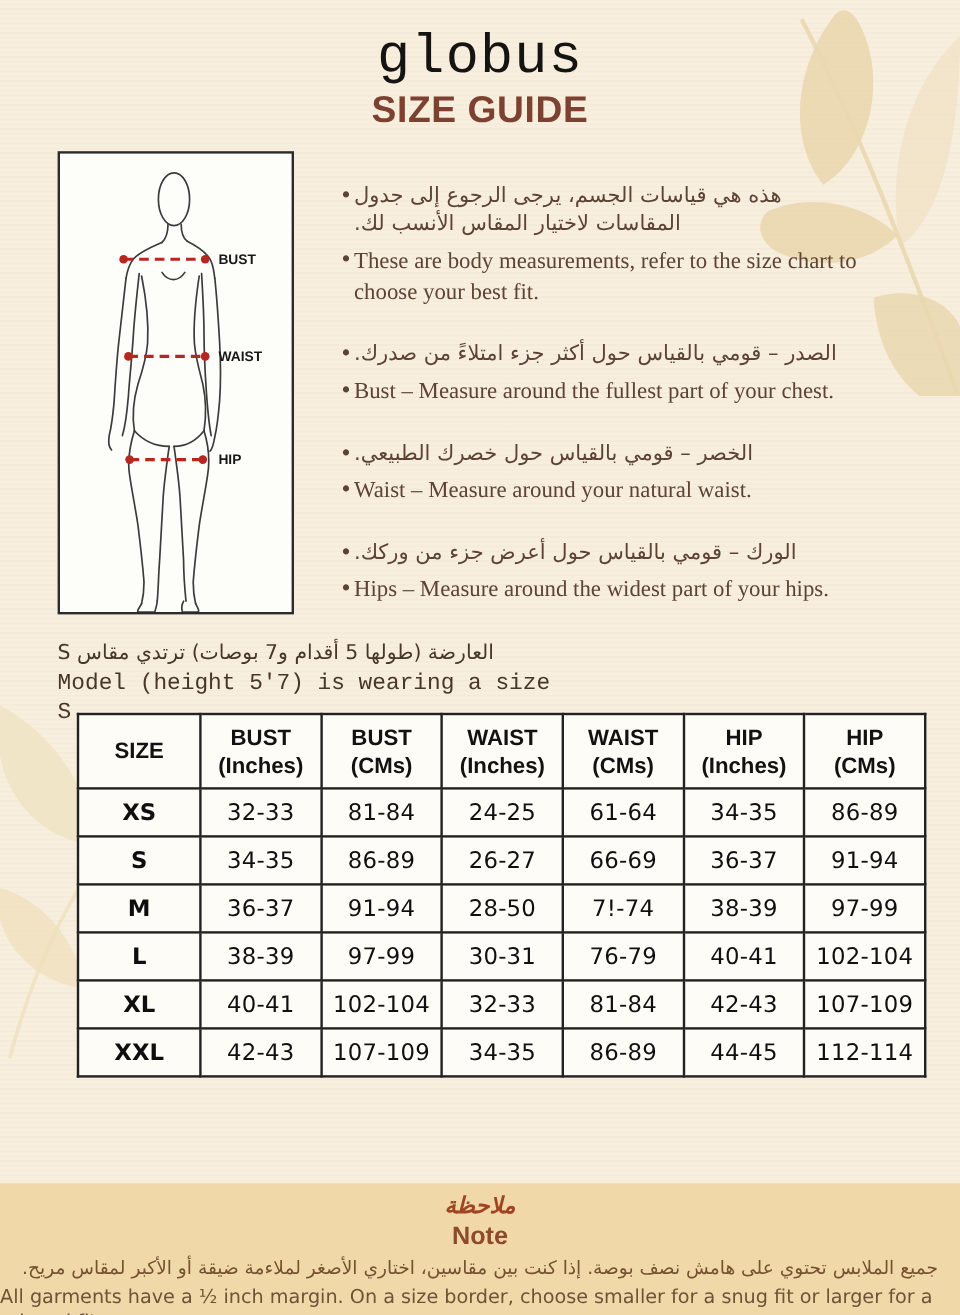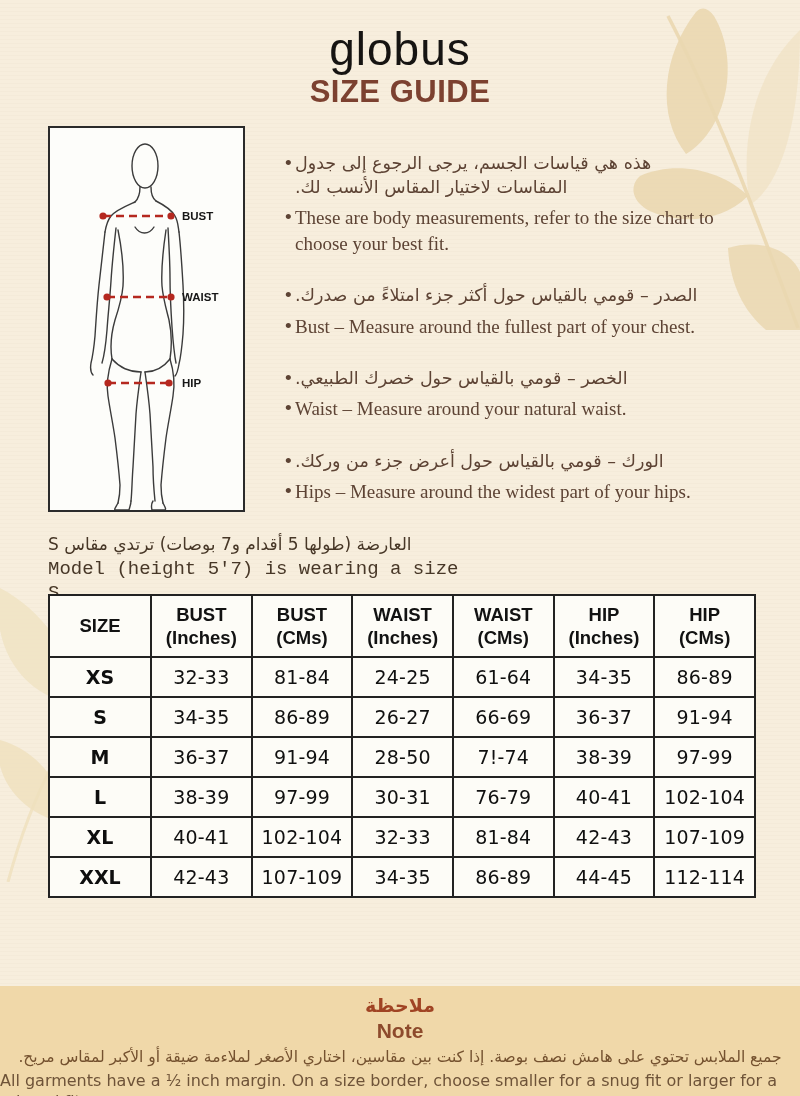--- a/index.html
+++ b/index.html
@@ -8,21 +8,21 @@
     position:relative; width:800px; height:1096px; margin:0 auto;
     background:#f7eedd;
     background-image:repeating-linear-gradient(0deg, rgba(120,90,50,.025) 0 1px, transparent 1px 4px);
     overflow:hidden;
   }
   .decor { position:absolute; z-index:0; pointer-events:none; }
   .content { position:relative; z-index:1; }
 
   
   .brand-logo { position:absolute; top:22px; left:0; width:100%; text-align:center;
-    font-family:Liberation Sans, sans-serif; font-size:46px; font-weight:400; letter-spacing:1px; color:#161412; }
+    font-family:Liberation Mono, monospace; font-size:46px; font-weight:400; letter-spacing:1px; color:#161412; }
   .guide-title { position:absolute; top:74px; left:0; width:100%; text-align:center;
     font-family:"Liberation Sans",sans-serif; font-size:31px; font-weight:700; letter-spacing:.5px; color:#7c4130; }
 
   
   .figure-box { position:absolute; left:48px; top:126px; width:197px; height:386px;
     background:#fdfdfa; border:2px solid #2b2b2b; }
 
   
   .bullets { position:absolute; left:285px; top:151px; width:434px; }
   .group { margin-bottom:27px; }
@@ -32,35 +32,35 @@
   .b-text { flex:1; font-family:"Liberation Serif","DejaVu Sans",serif;
     font-size:19px; line-height:1.33; color:#5d4334; }
   .b-ar { direction:rtl; text-align:left; font-family:"DejaVu Sans",sans-serif; font-size:17.5px; line-height:1.38; }
 
   
   .model-note { position:absolute; left:48px; top:532px; width:430px; color:#473727; }
   .model-ar { direction:rtl; text-align:left; font-family:"DejaVu Sans",sans-serif; font-size:17px; line-height:1.45; }
   .model-en { font-family:Liberation Mono, monospace; font-size:19px; line-height:1.3; }
 
   
-  .size-table-wrap { position:absolute; left:48px; top:594px; width:644px; }
+  .size-table-wrap { position:absolute; left:64px; top:594px; width:644px; }
   table { border-collapse:collapse; table-layout:fixed; width:708px; }
   th, td { border:2px solid #222; background:#fdfcf7; text-align:center; vertical-align:middle; padding:0; }
   .h-en { font-family:"Liberation Sans",sans-serif; font-weight:700; font-size:18.5px; line-height:1.25;
     white-space:pre-line; height:62px; color:#121212; }
   .h-ar { font-family:"DejaVu Sans",sans-serif; font-weight:700; font-size:15px; line-height:1.3;
     white-space:pre-line; direction:rtl; height:59px; color:#121212; }
   .cell-size { font-family:"DejaVu Sans",sans-serif; font-weight:700; font-size:19px; height:40px; color:#0e0e0e; }
   .cell-val { font-family:"DejaVu Sans",sans-serif; font-weight:400; font-size:19px; height:40px;
     letter-spacing:.2px; color:#101010; }
 
   
   .footer { position:absolute; left:0; top:986px; width:800px; height:110px; background:#f0d8a9;
     display:flex; flex-direction:column; align-items:center; padding-top:7px; }
-  .note-ar { font-family:"DejaVu Sans",sans-serif; font-weight:700; font-size:19px; color:#a04424; line-height:1.3; }
+  .note-ar { font-family:"DejaVu Sans",sans-serif; font-weight:700; font-size:19px; color:#a04424; line-height:1.3;font-style:italic; }
   .note-en { font-family:"Liberation Sans",sans-serif; font-weight:700; font-size:21px; color:#8d4a2c; line-height:1.25; }
   .note-body-ar { direction:rtl; font-family:"DejaVu Sans",sans-serif; font-size:15.5px; color:#74512f; margin-top:3px; line-height:1.4; }
   .note-body-en { font-family:"DejaVu Sans",sans-serif; font-size:16px; color:#6e5338; margin-top:1px; line-height:1.35; }
 </style>
 </head>
 <body>
 
 <div class="page">
 
   <svg class="decor" style="right:0; top:0;" width="230" height="330" viewBox="0 0 230 330">

